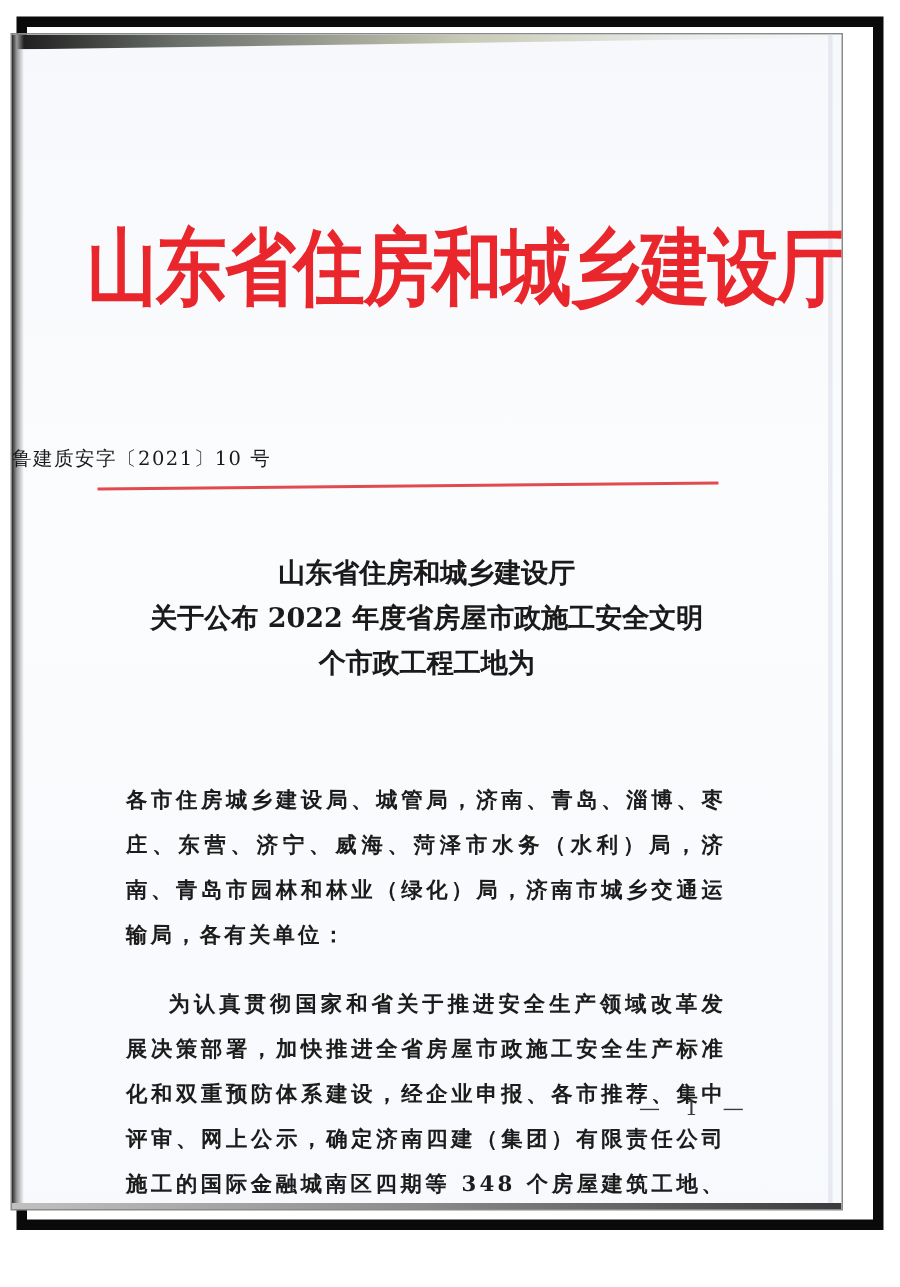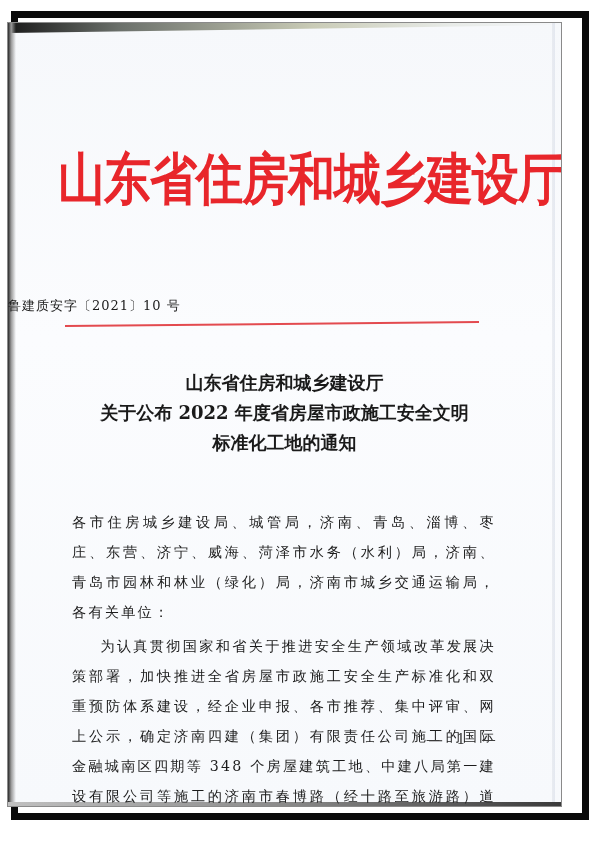--- a/index.html
+++ b/index.html
@@ -121,21 +121,22 @@
       left: 60px;
       top: 480px;
       width: 432px;
       font-size: 14.2px;
       line-height: 30px;
       color: #1c1c1c;
       letter-spacing: 2.2px;
       text-align: justify;
     }
     .body-text p {
-      margin: 4px;
+      margin: 16px;
+      font-weight: bold;
     }
     .body-text .para-2 {
       text-indent: 2em;
     }
     .page-number {
       position: absolute;
       left: 418px;
       top: 708px;
       font-size: 14px;
       color: #3a3a3a;
@@ -155,21 +156,21 @@
 
   <div class="agency-title">山东省住房和城乡建设厅</div>
 
   <div class="doc-number">鲁建质安字〔2021〕10 号</div>
 
   <div class="red-rule"></div>
 
   <div class="notice-title">
     <span class="line">山东省住房和城乡建设厅</span>
     <span class="line">关于公布 2022 年度省房屋市政施工安全文明</span>
-    <span class="line">标准化工地的通知</span>
+    <span class="line">个市政工程工地为</span>
   </div>
 
   <div class="body-text">
     <p class="para-1">各市住房城乡建设局、城管局，济南、青岛、淄博、枣庄、东营、济宁、威海、菏泽市水务（水利）局，济南、青岛市园林和林业（绿化）局，济南市城乡交通运输局，各有关单位：</p>
     <p class="para-2">为认真贯彻国家和省关于推进安全生产领域改革发展决策部署，加快推进全省房屋市政施工安全生产标准化和双重预防体系建设，经企业申报、各市推荐、集中评审、网上公示，确定济南四建（集团）有限责任公司施工的国际金融城南区四期等 348 个房屋建筑工地、中建八局第一建设有限公司等施工的济南市春博路（经十路至旅游路）道路建设工程等 78 个市政工程工地为 2020 年度省</p>
   </div>
 
   <div class="page-number">— 1 —</div>
 </div>
 

